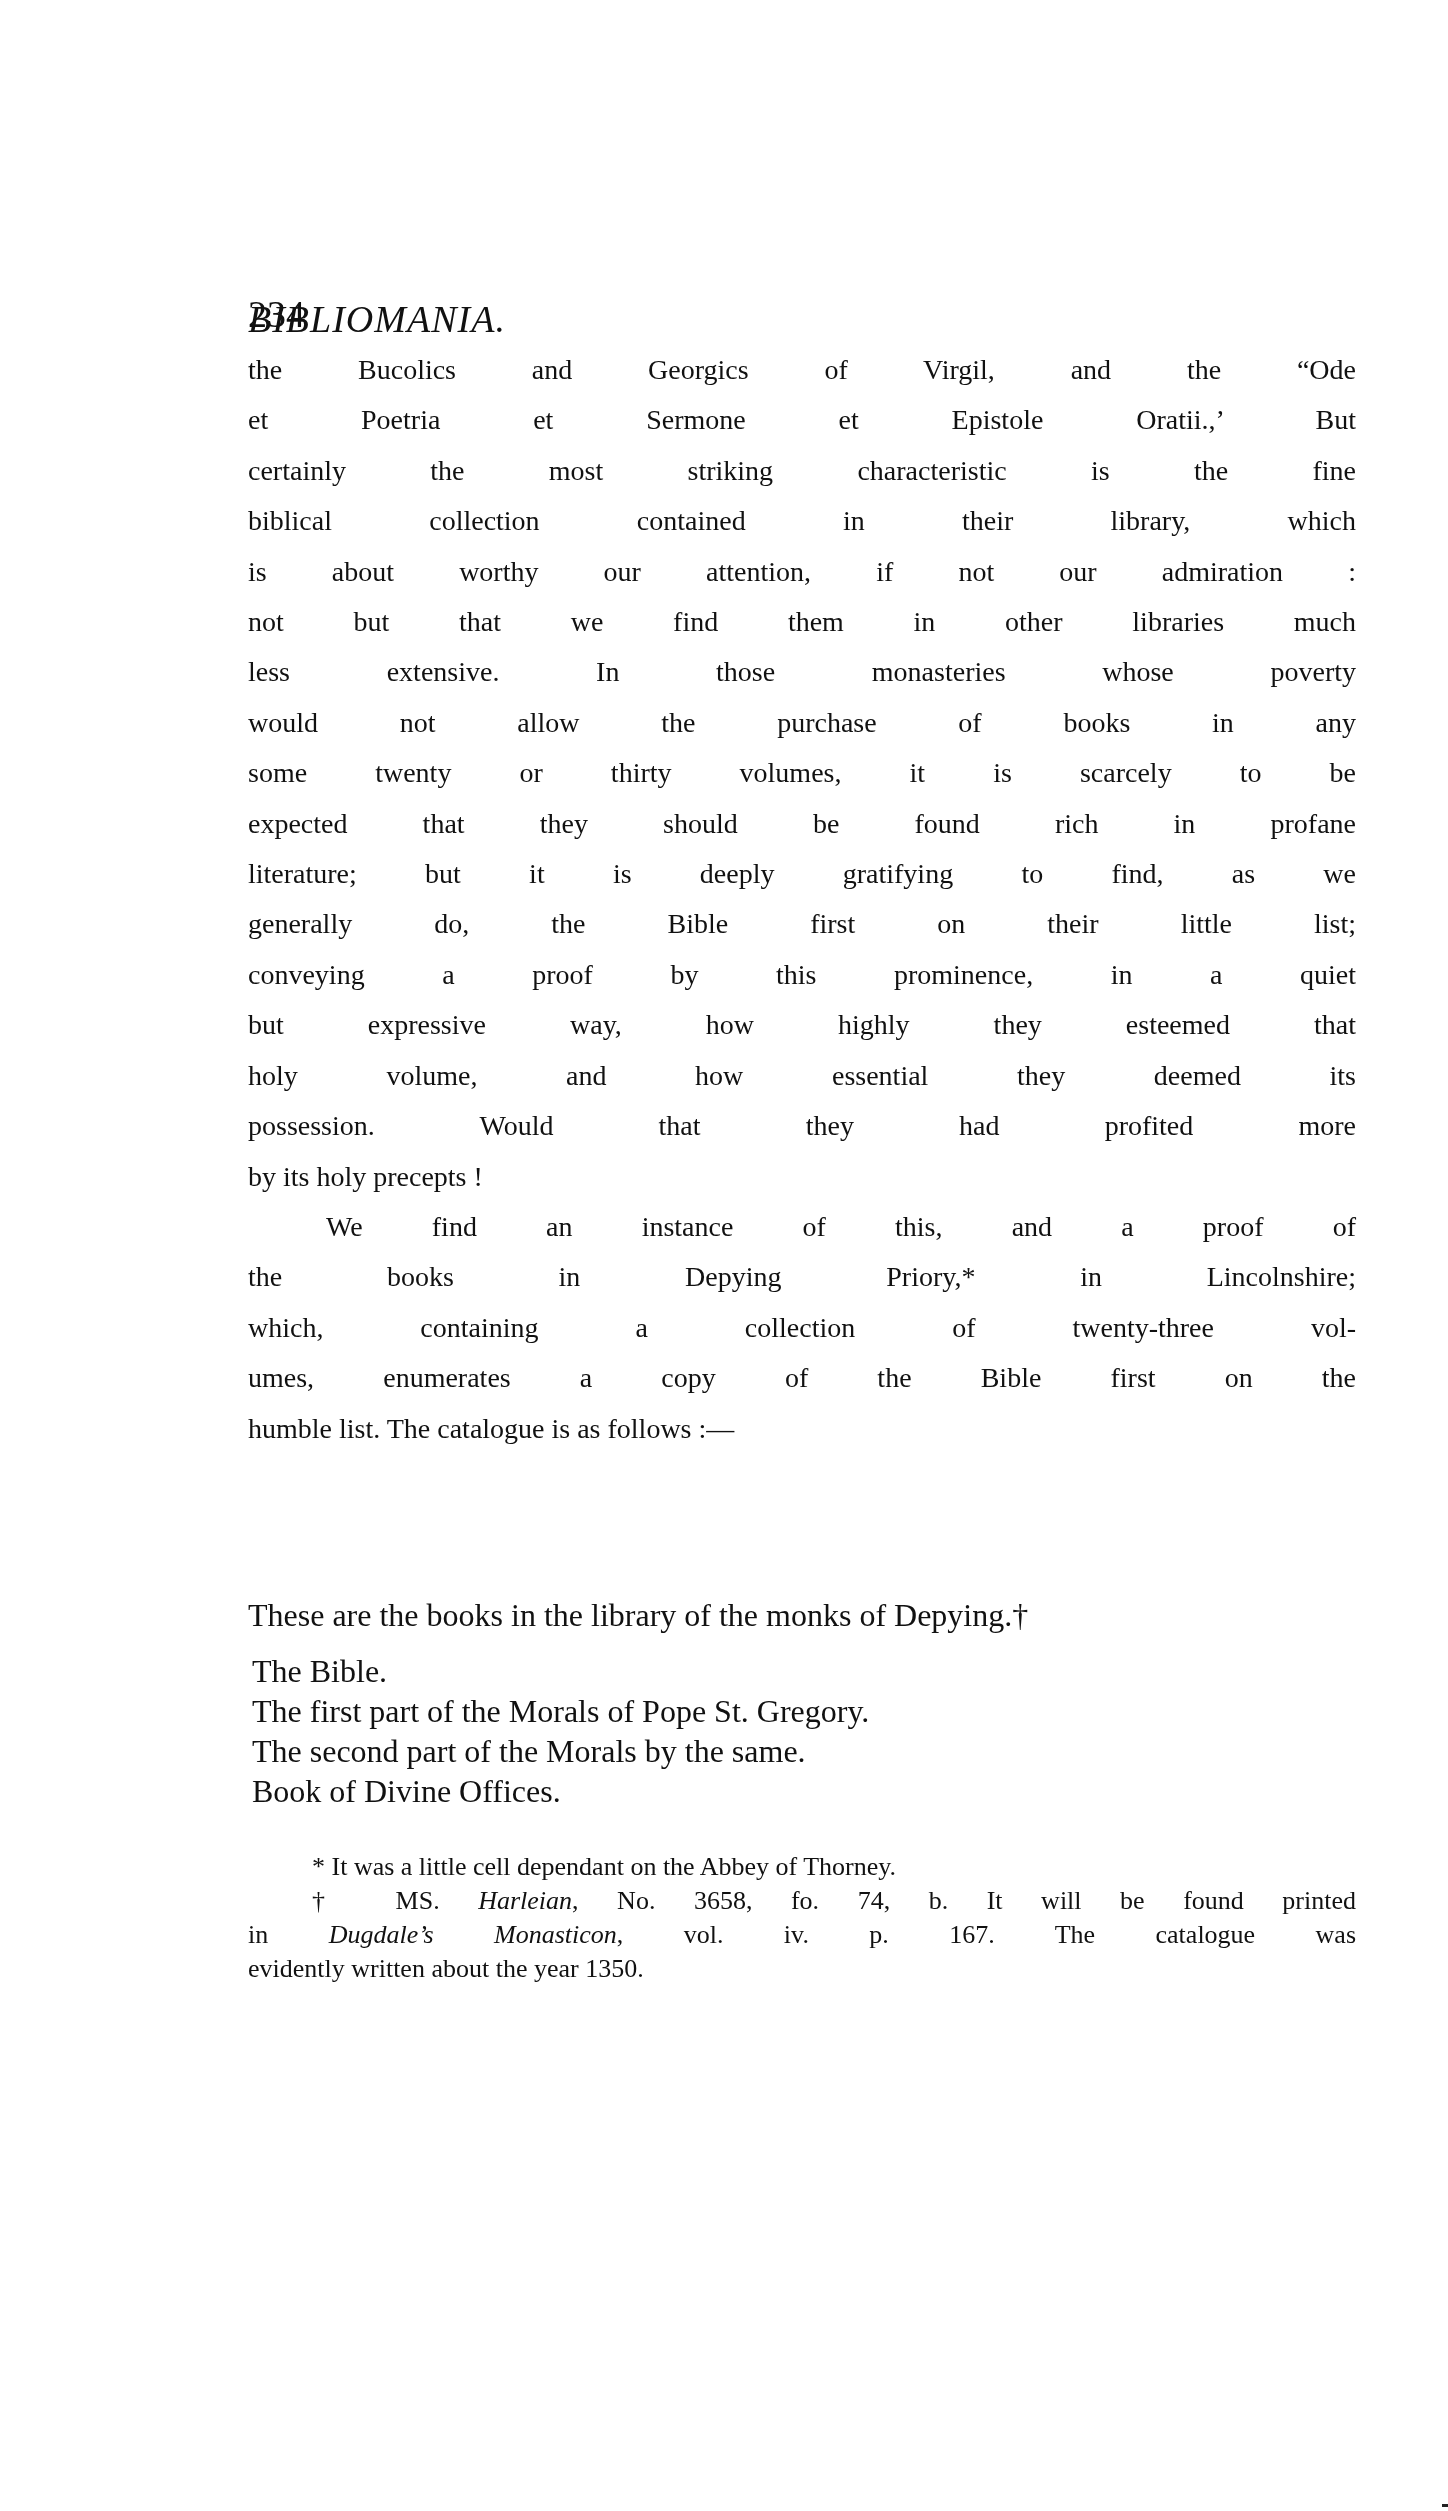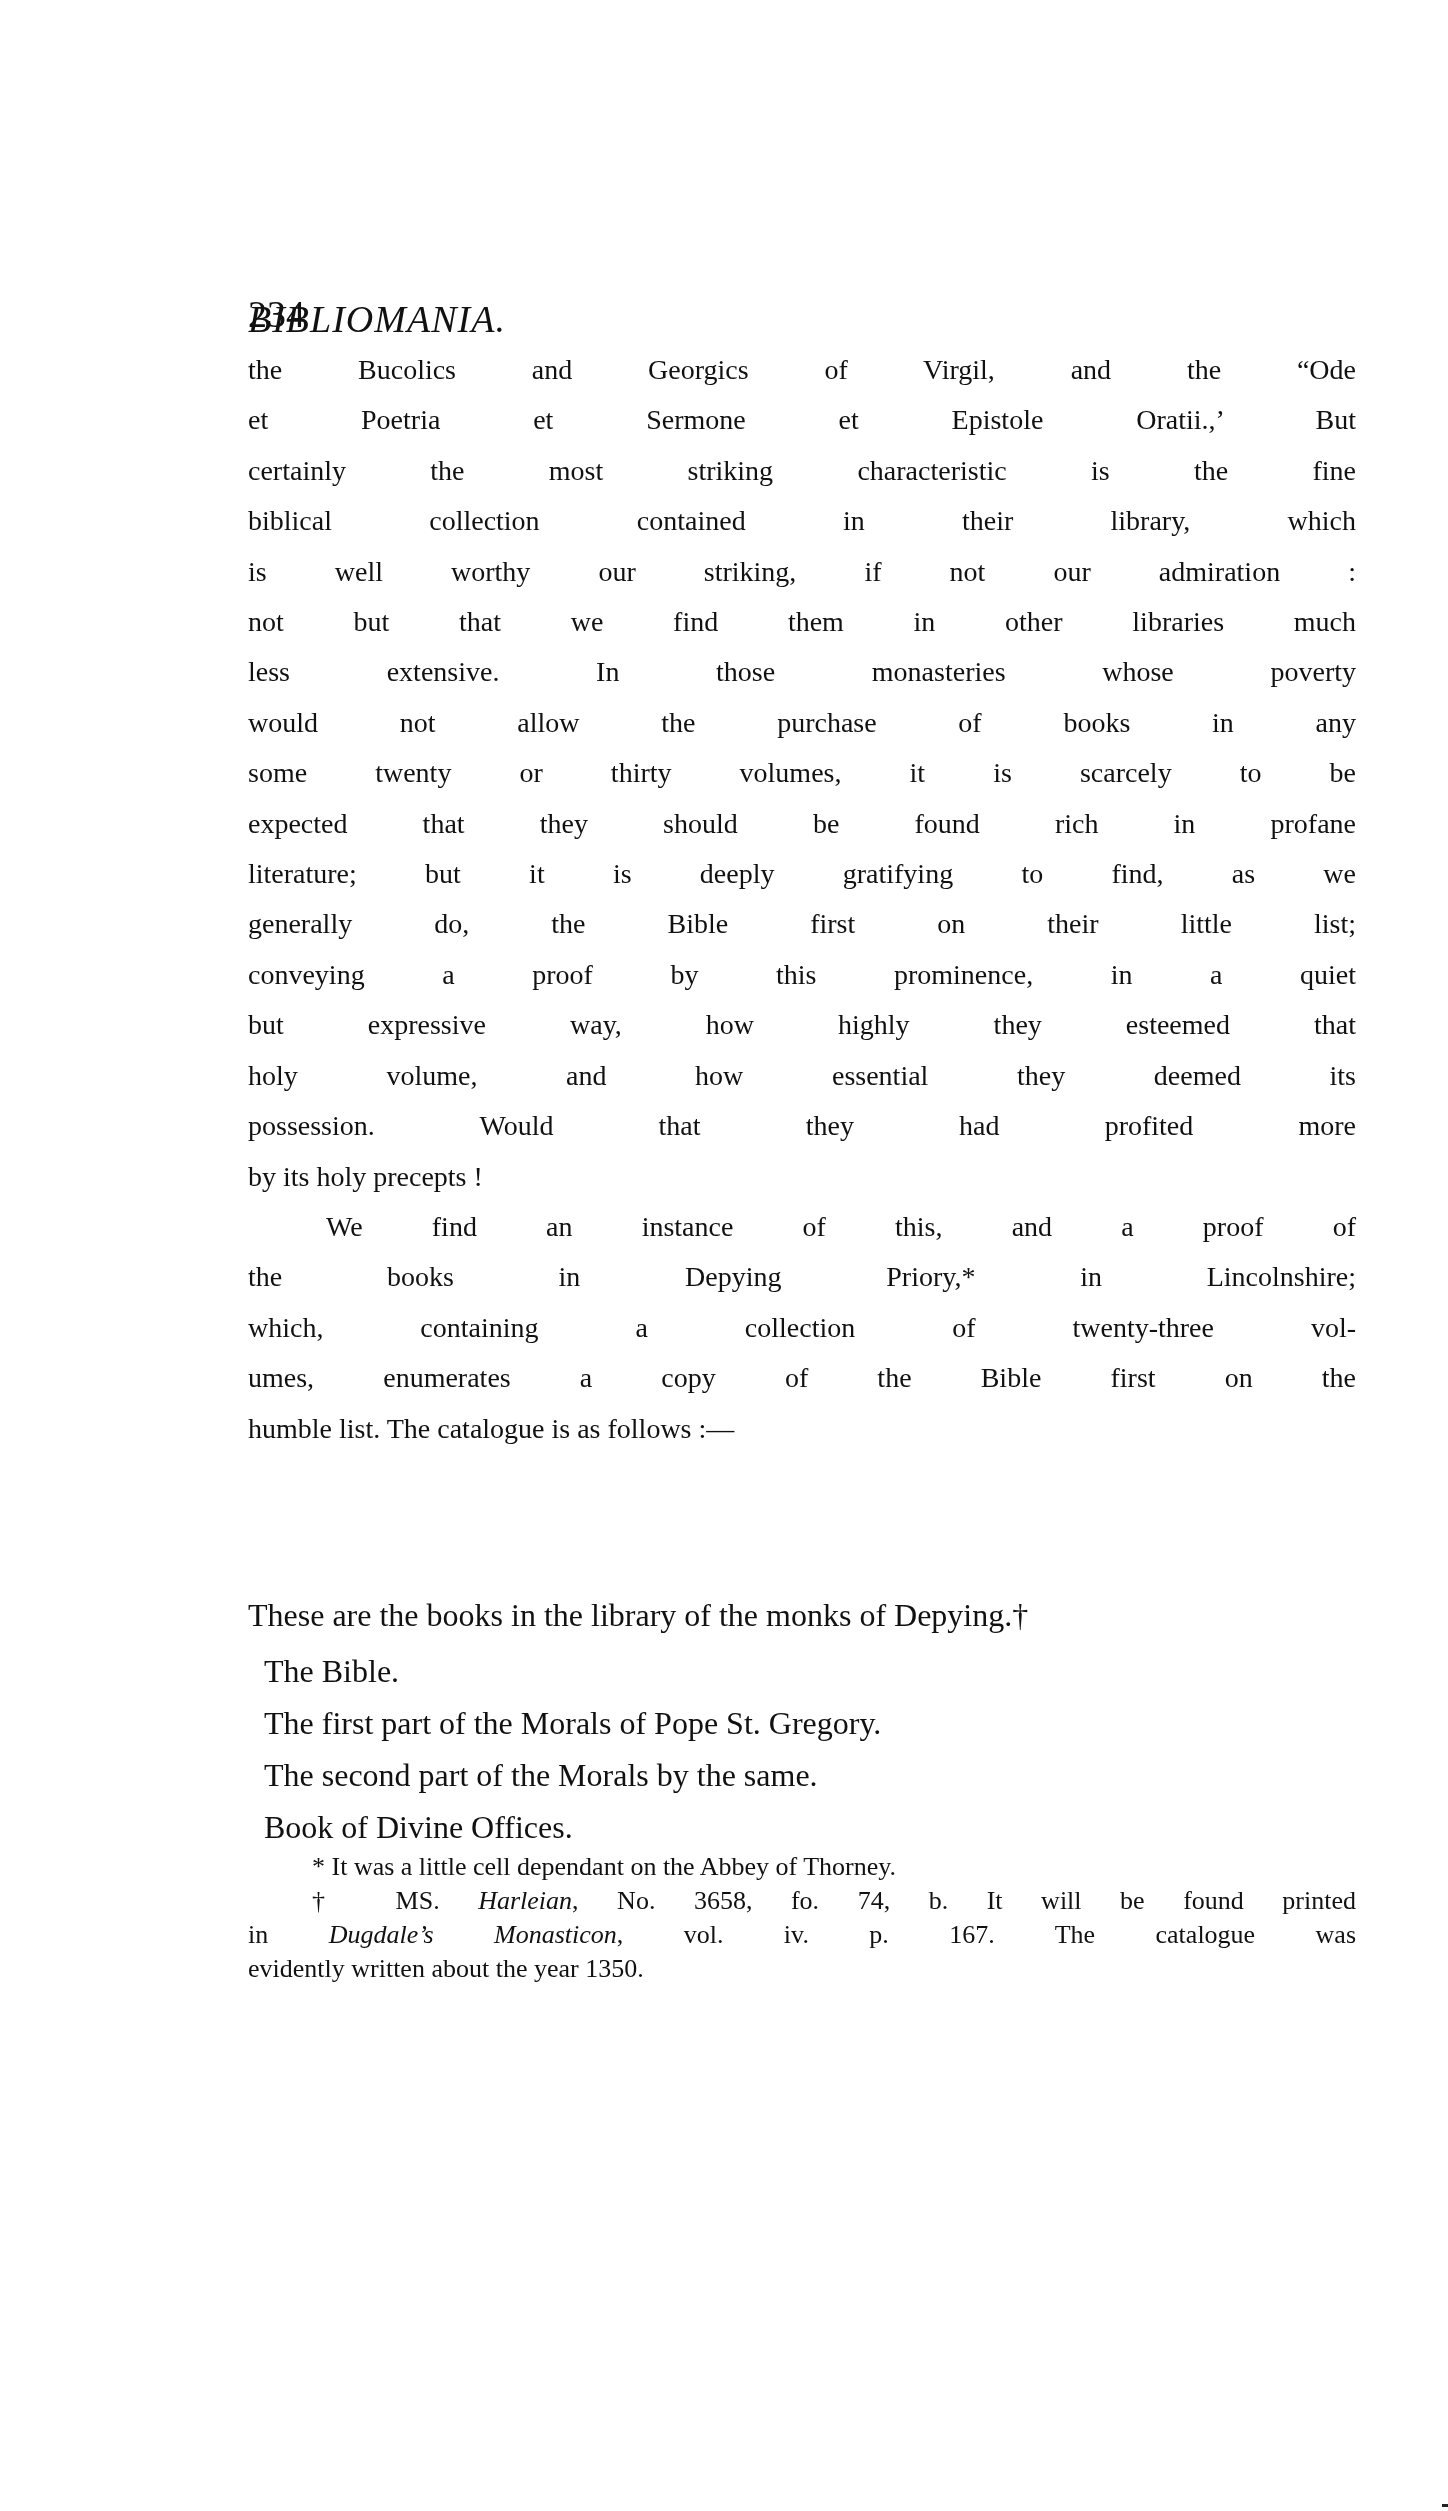--- a/index.html
+++ b/index.html
@@ -9,21 +9,21 @@
     .page-number { position: absolute; left: 0; top: 10px; }
     .running-title { position: absolute; left: 0; width: 1108px; text-align: left; font-style: italic; letter-spacing: 1px; top: 15px; }
     .body-text { position: absolute; top: 345px; left: 0; width: 1108px; font-size: 28px; line-height: 50.4px; text-align: justify; }
     .body-text p { margin: 0; }
     .body-text .line { display: block; text-align: justify; text-align-last: justify; white-space: nowrap; }
     .body-text .line.last { text-align-last: left; }
     .indent { text-indent: 78px; }
     .catalogue { position: absolute; top: 1597px; left: 0; width: 1108px; font-size: 32px; line-height: 36px; }
     .catalogue-heading { margin: 0 0 20px 0; }
     .catalogue-list { list-style: none; margin: 0; padding: 0; }
-    .catalogue-list li { margin: 16px; }
+    .catalogue-list li { margin: 4px; }
     .footnotes { position: absolute; top: 1850px; left: 0; width: 1108px; font-size: 26px; line-height: 34px; }
     .footnotes p { margin: 0; text-align: justify; }
     .fn-indent { text-indent: 64px; }
     .fn-line { display: block; text-align: justify; text-align-last: justify; white-space: nowrap; }
     .fn-line.last { text-align-last: left; }
     em { font-style: italic; }
     .corner-mark { position: absolute; right: 0; bottom: 4px; width: 6px; height: 3px; background: #222; }
   </style>
 </head>
 <body>
@@ -34,21 +34,21 @@
     <span class="page-number">234</span>
     <span class="running-title">BIBLIOMANIA.</span>
   </div>
 
   <div class="body-text">
     <p>
       <span class="line">the Bucolics and Georgics of Virgil, and the “Ode</span>
       <span class="line">et Poetria et Sermone et Epistole Oratii.,’  But</span>
       <span class="line">certainly the most striking characteristic is the fine</span>
       <span class="line">biblical collection contained in their library, which</span>
-      <span class="line">is well worthy our striking, if not our admiration :</span>
+      <span class="line">is about worthy our attention, if not our admiration :</span>
       <span class="line">not but that we find them in other libraries much</span>
       <span class="line">less extensive.  In those monasteries whose poverty</span>
       <span class="line">would not allow the purchase of books in any</span>
       <span class="line">some twenty or thirty volumes, it is scarcely to be</span>
       <span class="line">expected that they should be found rich in profane</span>
       <span class="line">literature; but it is deeply gratifying to find, as we</span>
       <span class="line">generally do, the Bible first on their little list;</span>
       <span class="line">conveying a proof by this prominence, in a quiet</span>
       <span class="line">but expressive way, how highly they esteemed that</span>
       <span class="line">holy volume, and how essential they deemed its</span>

